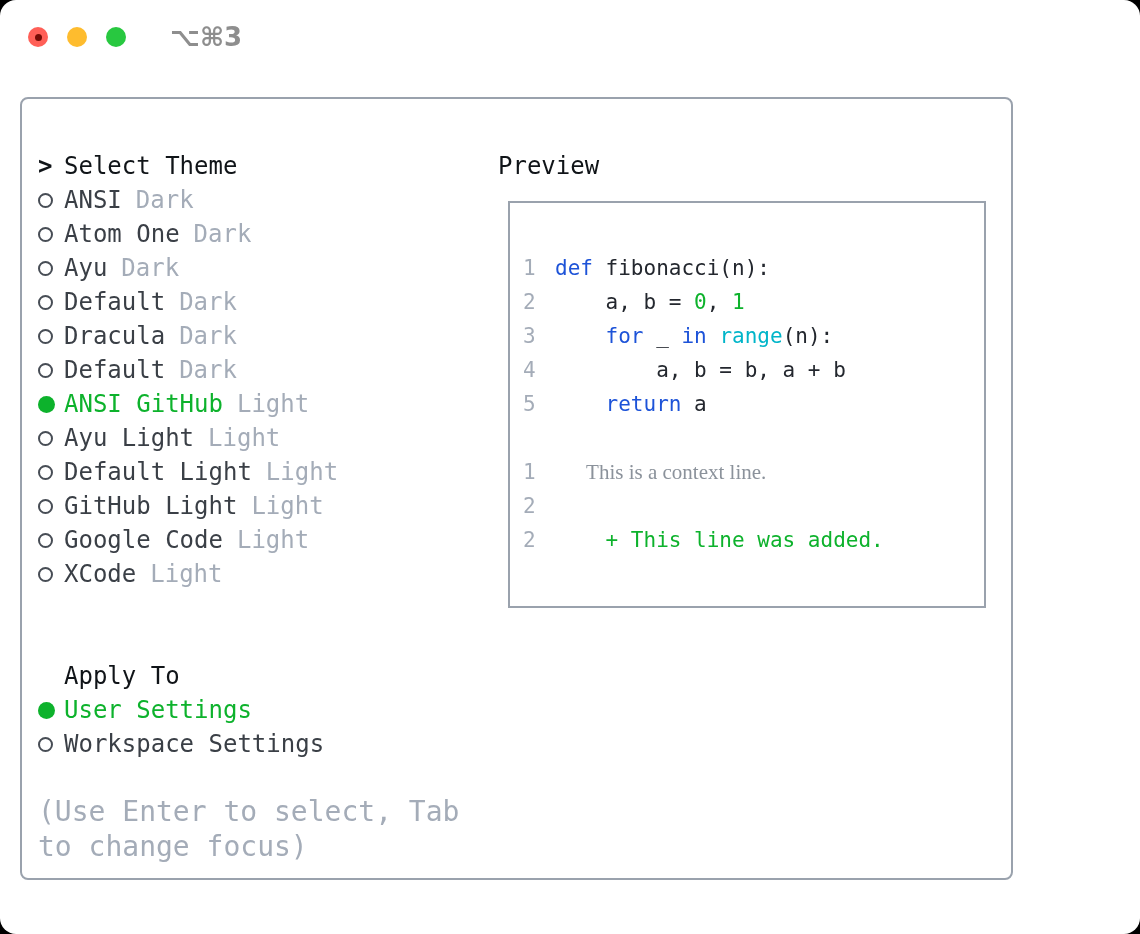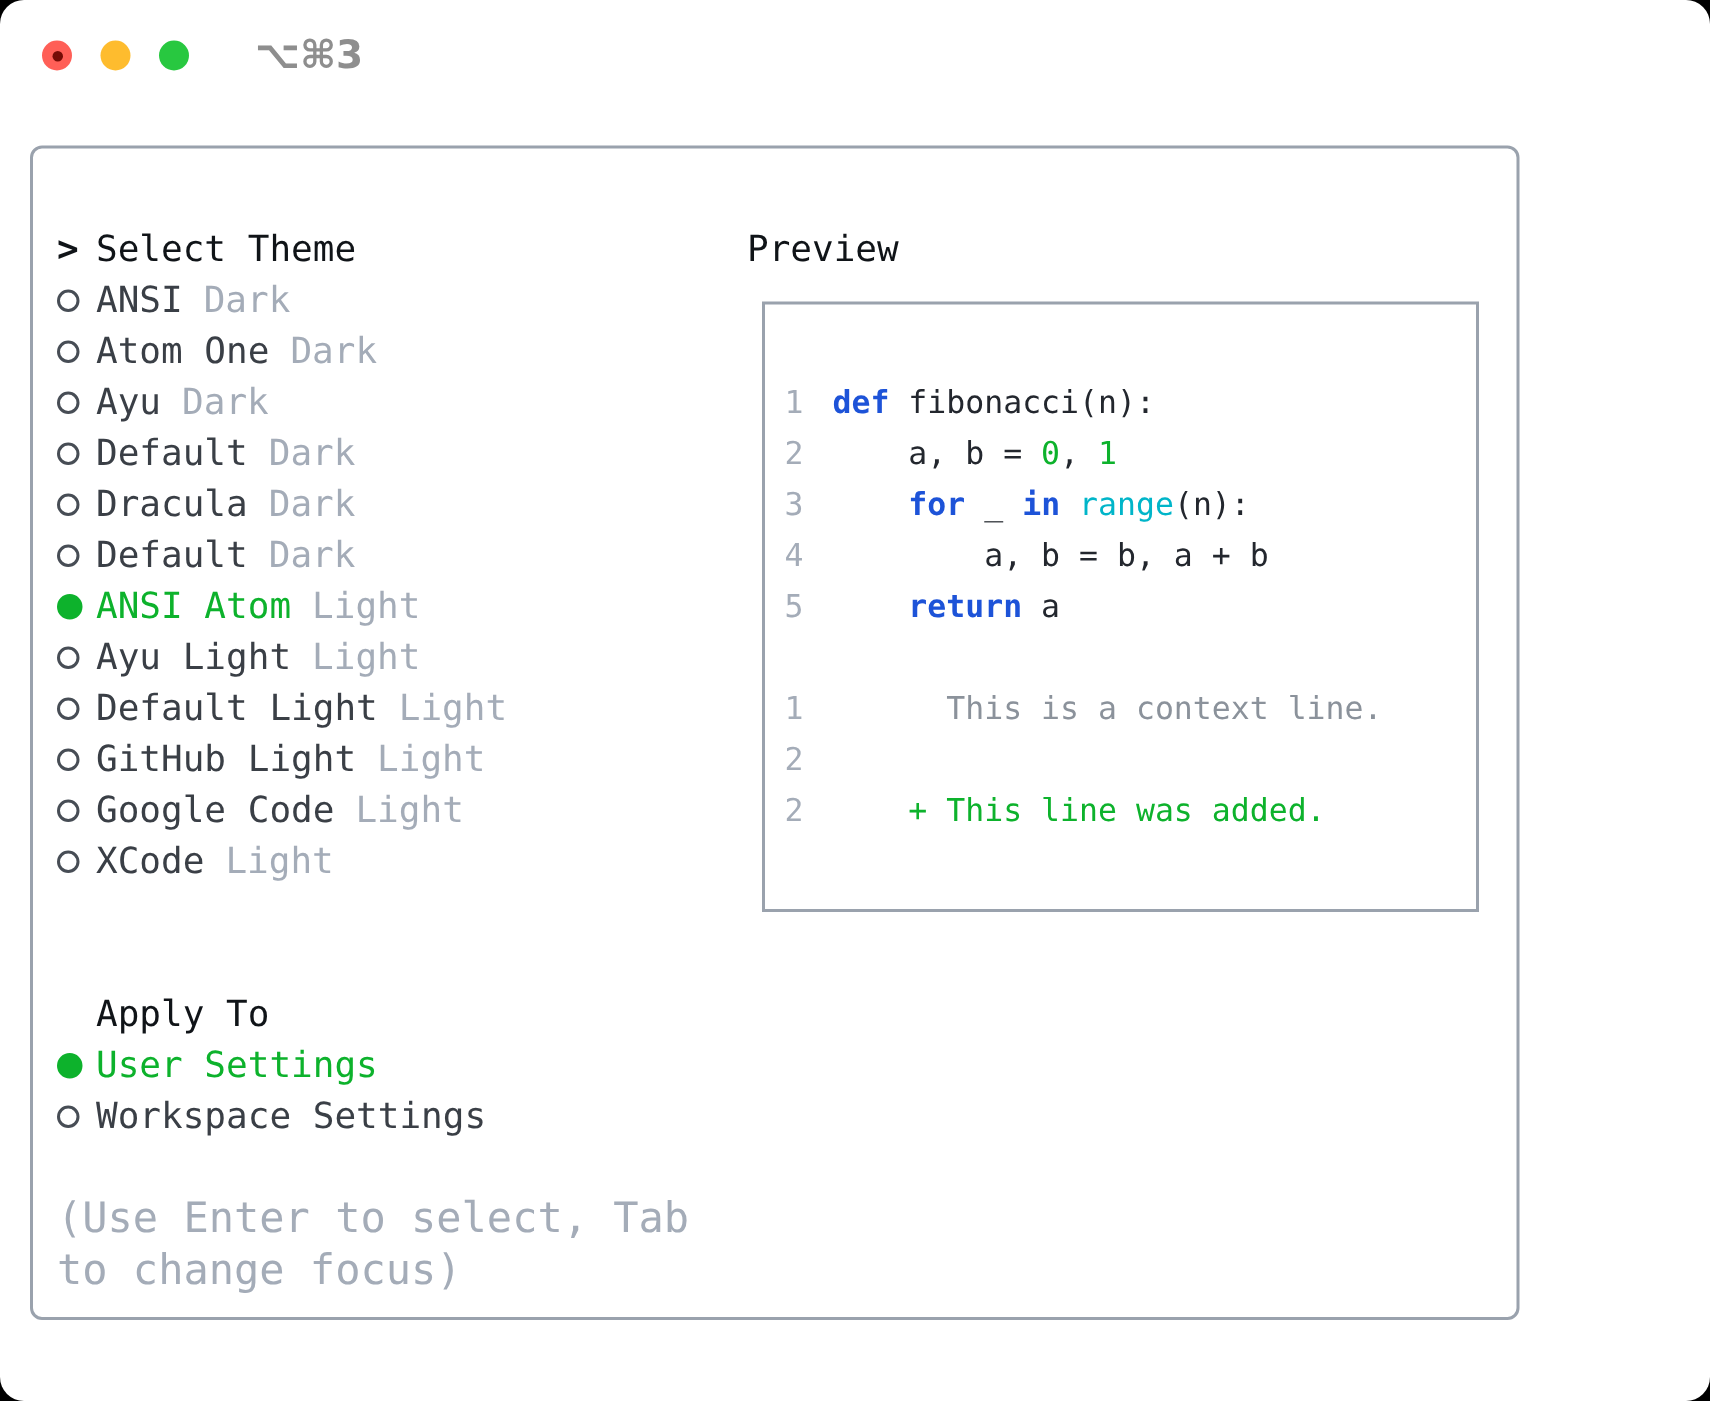--- a/index.html
+++ b/index.html
@@ -44,24 +44,24 @@
   
   .preview-title{position:absolute;left:476px;top:50px;}
   .preview-box{
     position:absolute;left:486px;top:102px;width:478px;height:407px;
     border:2px solid #9aa2ad;box-sizing:border-box;background:#fff;
     padding:48px 0 0 13px;overflow:hidden;
   }
   .pline{display:flex;align-items:center;height:34px;font-size:21px;white-space:pre;}
   .lnum{width:32px;color:#a4acb8;flex:0 0 auto;}
   .tk-plain{color:#23272e;}
-  .tk-kw{color:#1d53d8;font-weight:bold;}
+  .tk-kw{color:#1d53d8;}
   .tk-fn{color:#00b5c9;}
   .tk-num{color:var(--green);}
-  .tk-ctx{color:#8b929b;}
+  .tk-ctx{color:#8b929b;font-family:Liberation Serif, serif;}
   .tk-del{color:#cd2812;}
   .tk-add{color:var(--green);}
 </style>
 </head>
 <body>
 
 <div class="card">
 
   <div class="titlebar">
     <span class="tl tl-red">
@@ -122,21 +122,21 @@
             <span class="marker">
               <span class="circle"></span>
             </span>
             <span class="t-name">Default</span>
             <span class="t-variant">Dark</span>
           </div>
           <div class="row">
             <span class="marker">
               <span class="circle sel"></span>
             </span>
-            <span class="t-name sel">ANSI Atom</span>
+            <span class="t-name sel">ANSI GitHub</span>
             <span class="t-variant">Light</span>
           </div>
           <div class="row">
             <span class="marker">
               <span class="circle"></span>
             </span>
             <span class="t-name">Ayu Light</span>
             <span class="t-variant">Light</span>
           </div>
           <div class="row">

